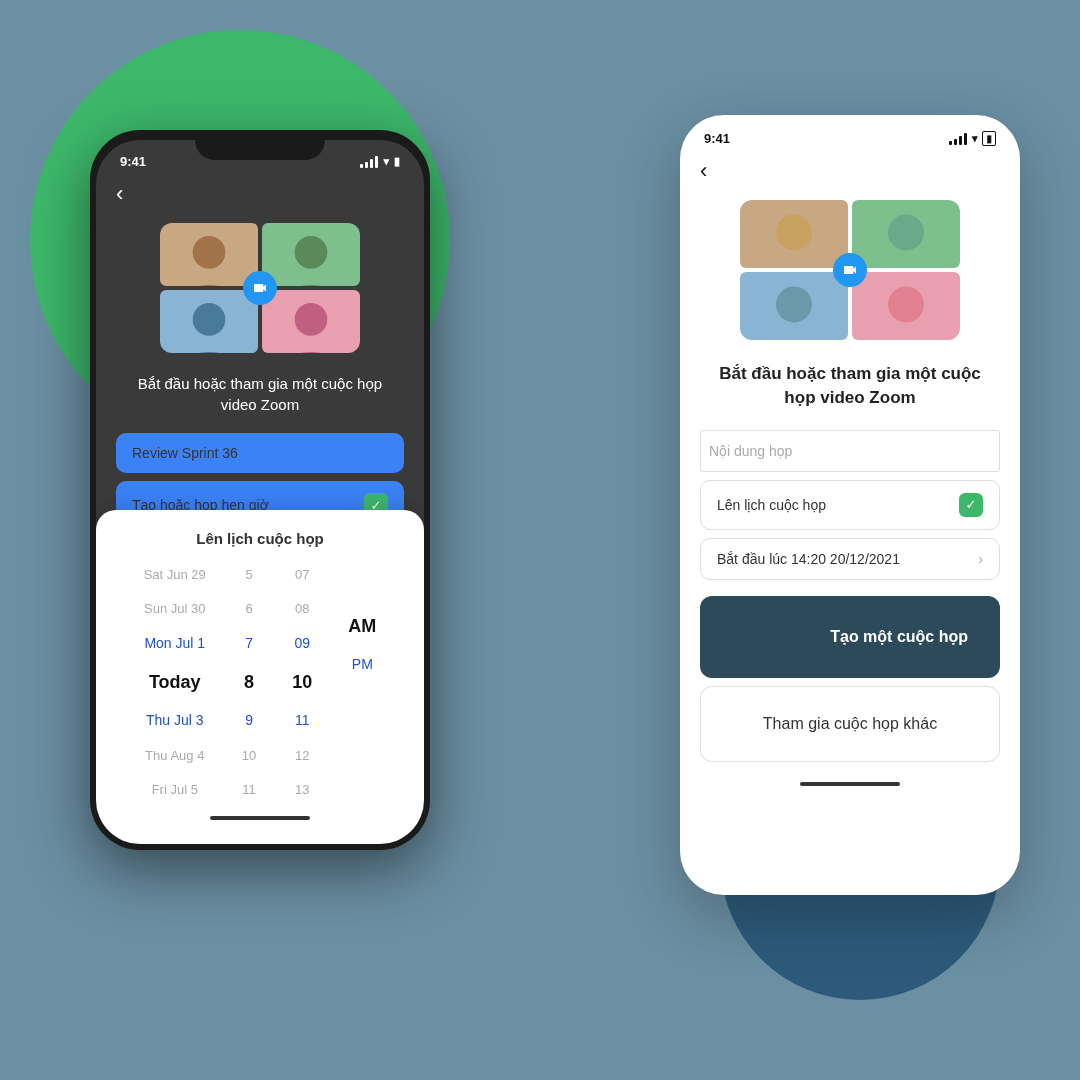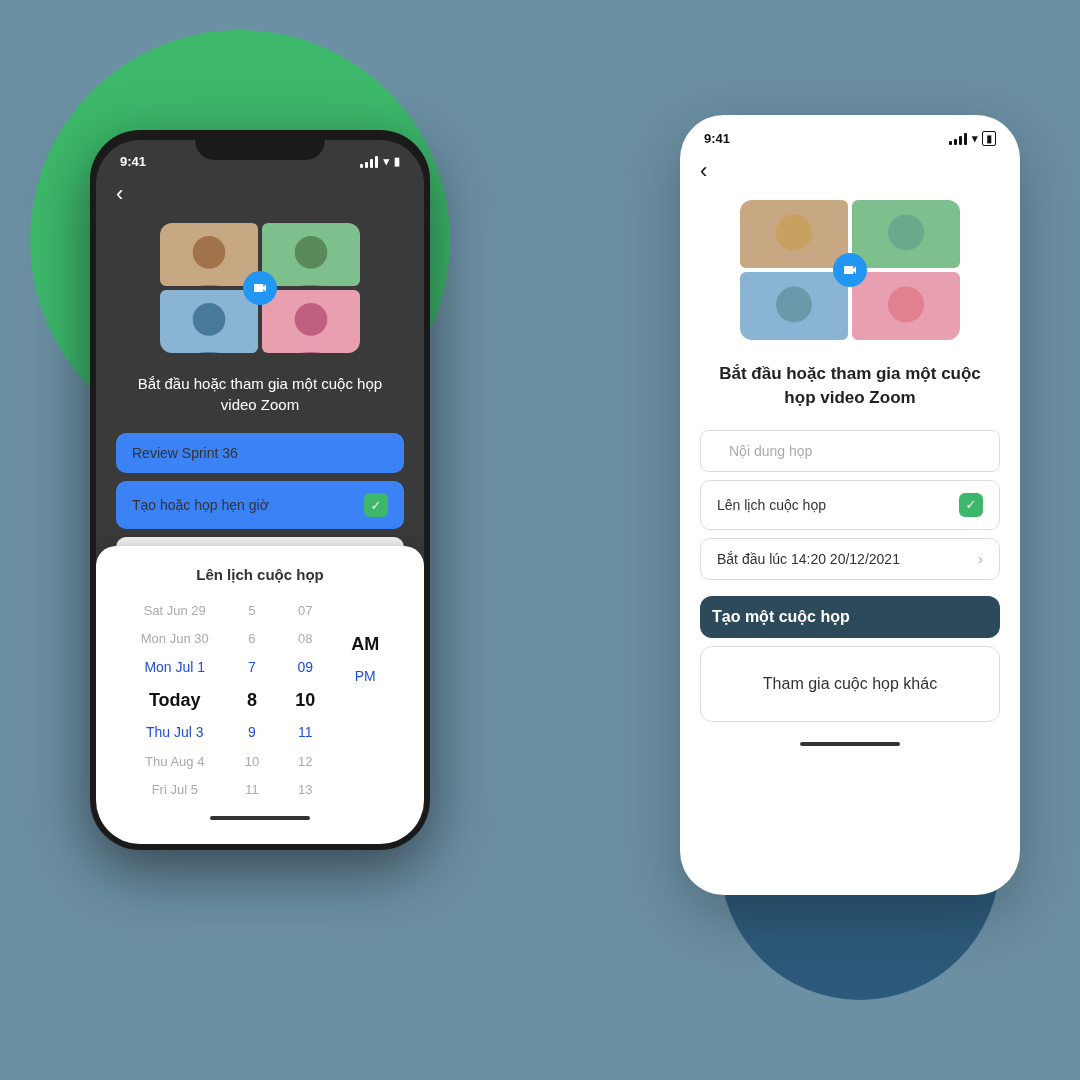--- a/index.html
+++ b/index.html
@@ -187,21 +187,21 @@
     }
     .picker-row {
       display: flex;
       justify-content: center;
       gap: 20px;
       text-align: center;
     }
     .picker-col {
       display: flex;
       flex-direction: column;
-      gap: 4px;
+      gap: 10px;
     }
     .picker-item {
       font-size: 13px;
       color: #aaa;
       padding: 3px 8px;
       line-height: 1.4;
     }
     .picker-item.bold {
       font-size: 18px;
       font-weight: 700;
@@ -267,22 +267,22 @@
       text-align: center;
       color: #222;
       font-size: 17px;
       font-weight: 600;
       padding: 12px 30px;
       line-height: 1.4;
     }
     .phone-right .input-field {
       background: white;
       margin: 8px 20px;
-      padding: 12px 28px;
-      border-radius: 8px;
+      padding: 12px 8px;
+      border-radius: 3px;
       border: 1px solid #ddd;
       color: #aaa;
       font-size: 14px;
       display: flex;
       align-items: center;
       justify-content: space-between;
     }
     .phone-right .input-check {
       background: white;
       margin: 8px 20px;
@@ -307,26 +307,26 @@
       align-items: center;
       justify-content: space-between;
     }
     .btn-primary {
       background: #2d4a5a;
       color: white;
       border: none;
       border-radius: 12px;
       font-size: 16px;
       font-weight: 600;
-      padding: 12px;
+      padding: 32px;
       width: calc(100% - 40px);
       margin: 16px 20px 8px;
       cursor: pointer;
       display: block;
-      text-align: left;
+      text-align: right;
     }
     .btn-secondary {
       background: white;
       color: #333;
       border: 1px solid #ddd;
       border-radius: 12px;
       font-size: 16px;
       font-weight: 500;
       padding: 28px;
       width: calc(100% - 40px);
@@ -433,21 +433,21 @@
       <span>Bắt đầu lúc 14:20 20/12/2021</span>
       <span style="color:#aaa;">›</span>
     </div>
 
     <div class="bottom-sheet">
       <div class="sheet-title">Lên lịch cuộc họp</div>
       <div class="picker-row">
 
         <div class="picker-col">
           <div class="picker-item">Sat Jun 29</div>
-          <div class="picker-item">Mon Jun 30</div>
+          <div class="picker-item">Sun Jul 30</div>
           <div class="picker-item medium">Mon Jul 1</div>
           <div class="picker-item bold">Today</div>
           <div class="picker-item medium">Thu Jul 3</div>
           <div class="picker-item">Thu Aug 4</div>
           <div class="picker-item">Fri Jul 5</div>
         </div>
 
         <div class="picker-col">
           <div class="picker-item">5</div>
           <div class="picker-item">6</div>

